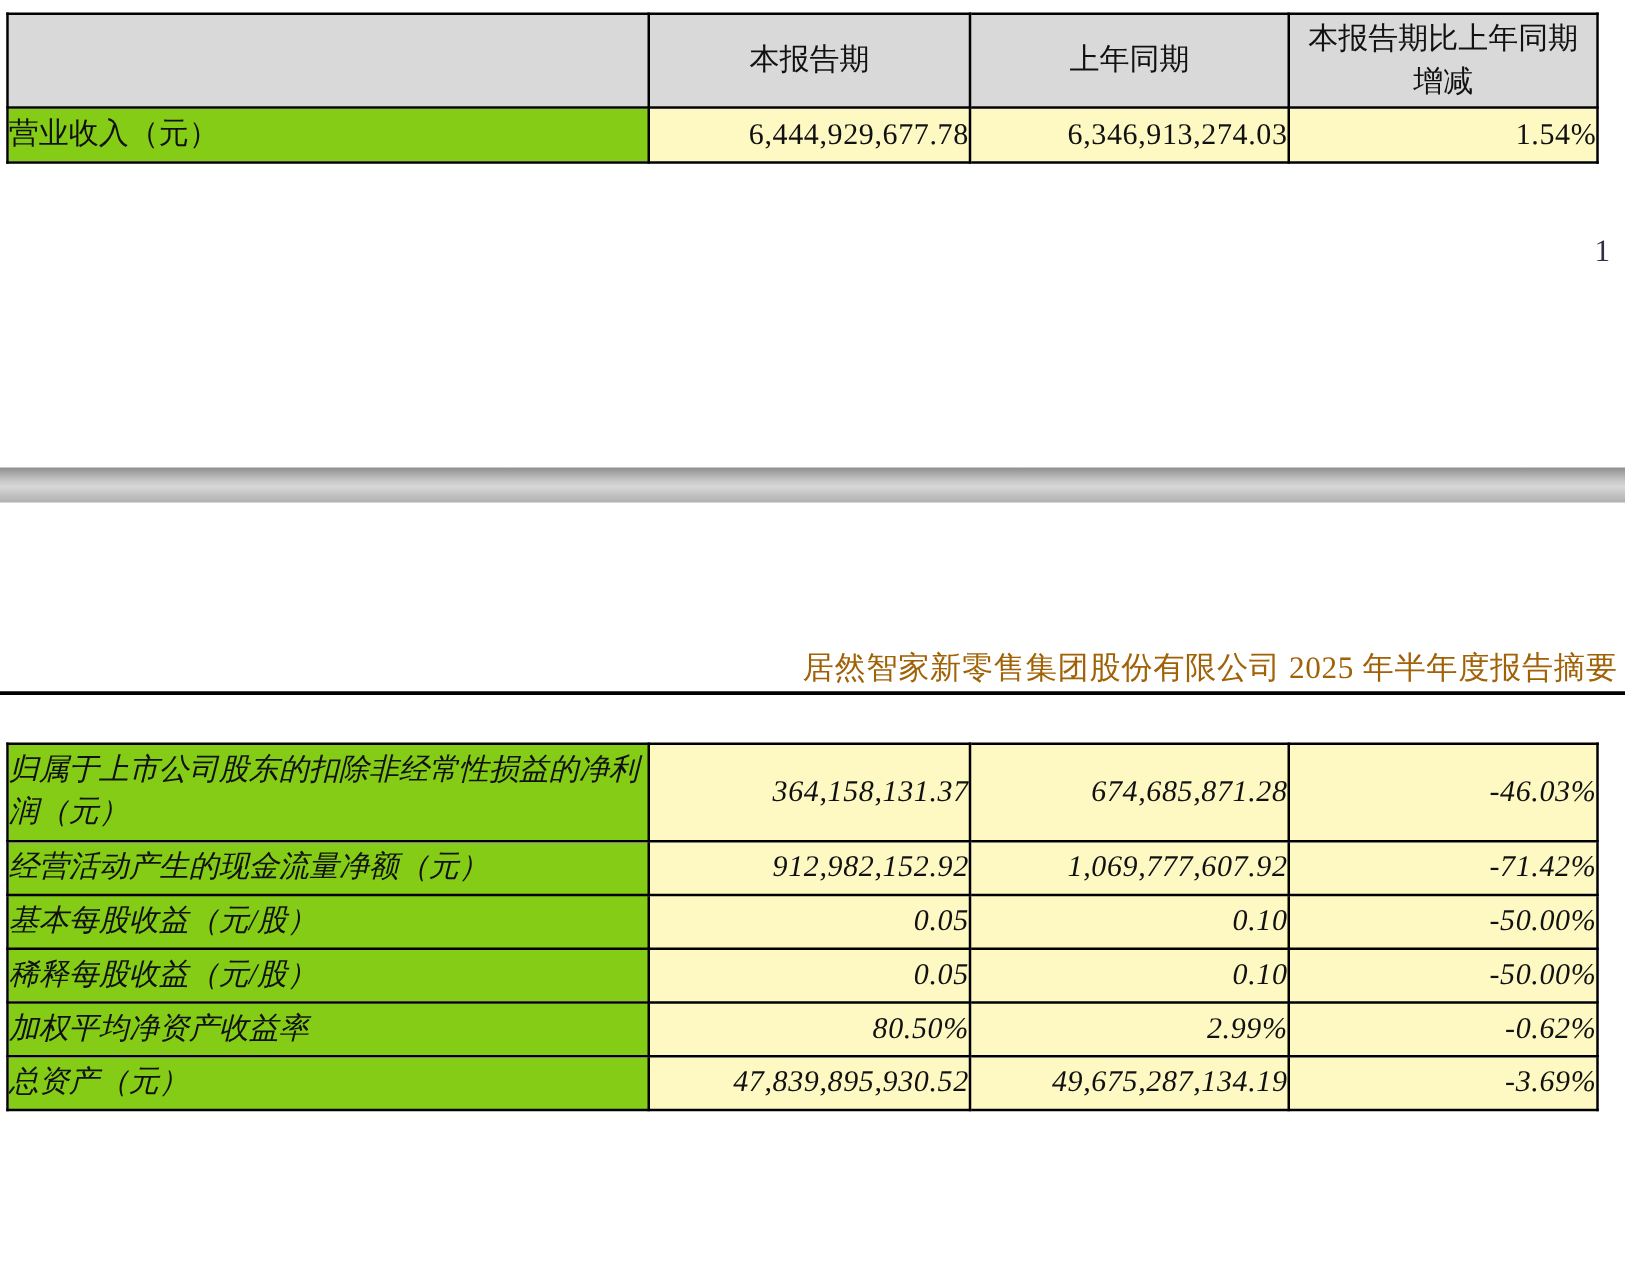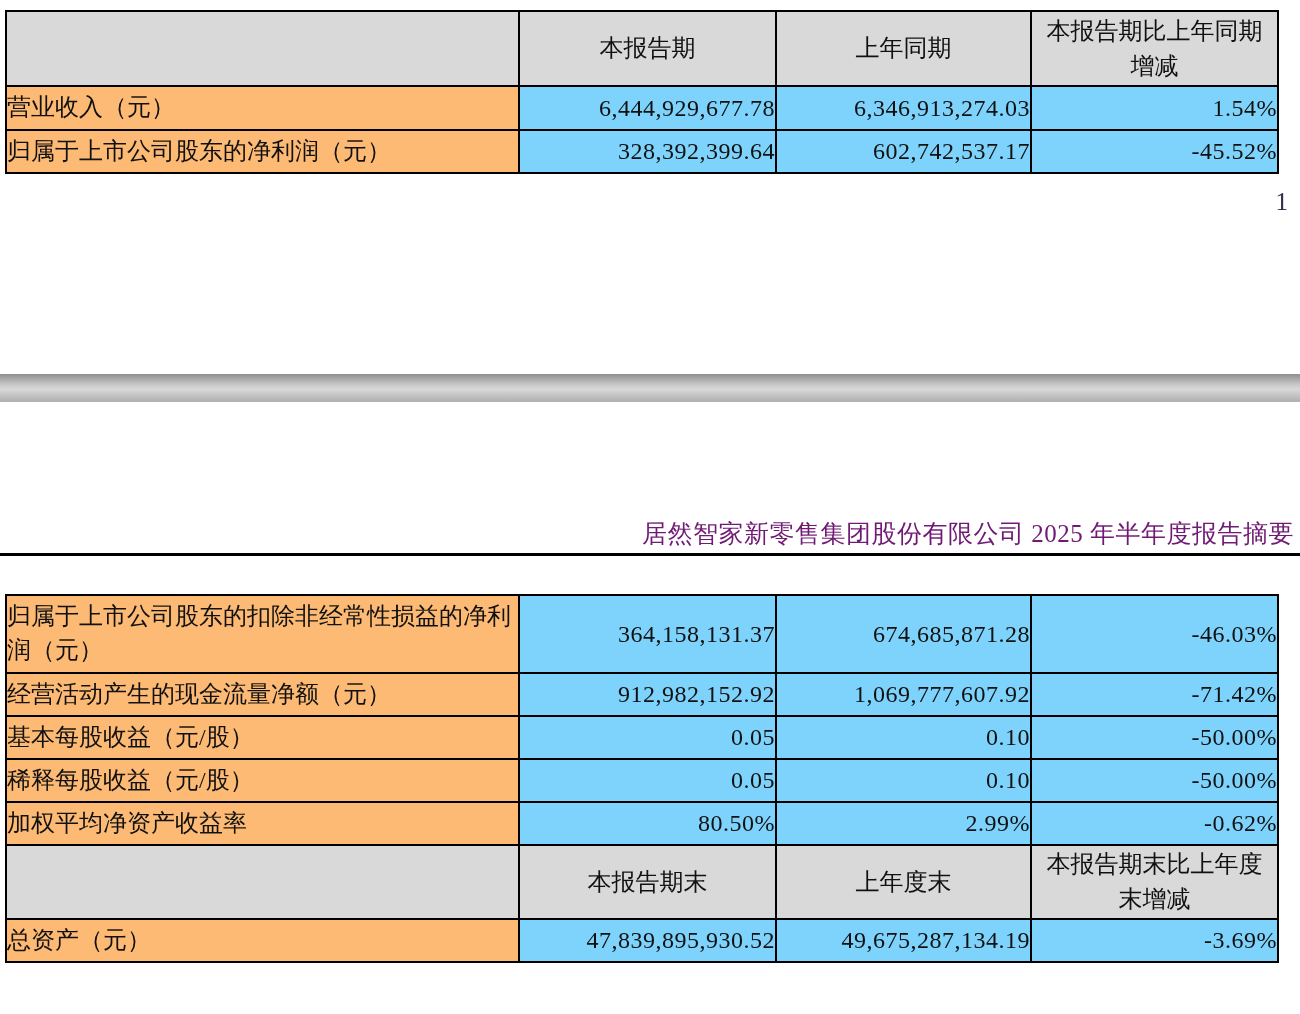--- a/index.html
+++ b/index.html
@@ -23,37 +23,37 @@
     font-size: 24px;
     border-radius: 21px;
   }
   table.fin td {
     border: 2px solid #000000;
     vertical-align: middle;
     padding: 0;
     overflow: hidden;
   }
   #table1 { top: 10px; }
-  #table2 { top: 594px; }
+  #table2 { top: 594px; font-style: italic; }
 
   tr.hdr-row td {
     background: #d9d9d9;
     text-align: center;
     white-space: pre-line;
     line-height: 1.45;
   }
   td.lbl {
-    background: #fdba74;
+    background: #84cc16;
     text-align: left;
     padding-left: 13px;
     padding-right: 6px;
     line-height: 1.4;
   }
   td.num {
-    background: #7dd3fc;
+    background: #fef9c3;
     text-align: right;
     padding-right: 12px;
     letter-spacing: 0.5px;
   }
   tr.h75 { height: 75px; }
   tr.h74 { height: 74px; }
   tr.h78 { height: 78px; }
   tr.h43 { height: 43px; }
   tr.h44 { height: 44px; }
 
@@ -79,21 +79,21 @@
 
   
   .doc-header {
     position: absolute;
     top: 517px;
     left: 0;
     width: 1294px;
     text-align: right;
     font-size: 25px;
     letter-spacing: 0.5px;
-    color: #701a75;
+    color: #a16207;
   }
   .doc-header-rule {
     position: absolute;
     top: 553px;
     left: 0;
     width: 1300px;
     height: 3px;
     background: #000000;
   }
 </style>
@@ -115,26 +115,20 @@
         <td>本报告期</td>
         <td>上年同期</td>
         <td>本报告期比上年同期
 增减</td>
       </tr>
       <tr class="h44">
         <td class="lbl">营业收入（元）</td>
         <td class="num">6,444,929,677.78</td>
         <td class="num">6,346,913,274.03</td>
         <td class="num">1.54%</td>
-      </tr>
-      <tr class="h43">
-        <td class="lbl">归属于上市公司股东的净利润（元）</td>
-        <td class="num">328,392,399.64</td>
-        <td class="num">602,742,537.17</td>
-        <td class="num">-45.52%</td>
       </tr>
     </tbody>
   </table>
 
   <div class="page-number">1</div>
 
   <div class="page-divider"></div>
 
   <div class="doc-header">居然智家新零售集团股份有限公司 2025 年半年度报告摘要</div>
   <div class="doc-header-rule"></div>
@@ -170,27 +164,20 @@
         <td class="num">0.05</td>
         <td class="num">0.10</td>
         <td class="num">-50.00%</td>
       </tr>
       <tr class="h43">
         <td class="lbl">加权平均净资产收益率</td>
         <td class="num">80.50%</td>
         <td class="num">2.99%</td>
         <td class="num">-0.62%</td>
       </tr>
-      <tr class="hdr-row h74">
-        <td class="lbl"></td>
-        <td>本报告期末</td>
-        <td>上年度末</td>
-        <td>本报告期末比上年度
-末增减</td>
-      </tr>
       <tr class="h43">
         <td class="lbl">总资产（元）</td>
         <td class="num">47,839,895,930.52</td>
         <td class="num">49,675,287,134.19</td>
         <td class="num">-3.69%</td>
       </tr>
     </tbody>
   </table>
 
 </div>

